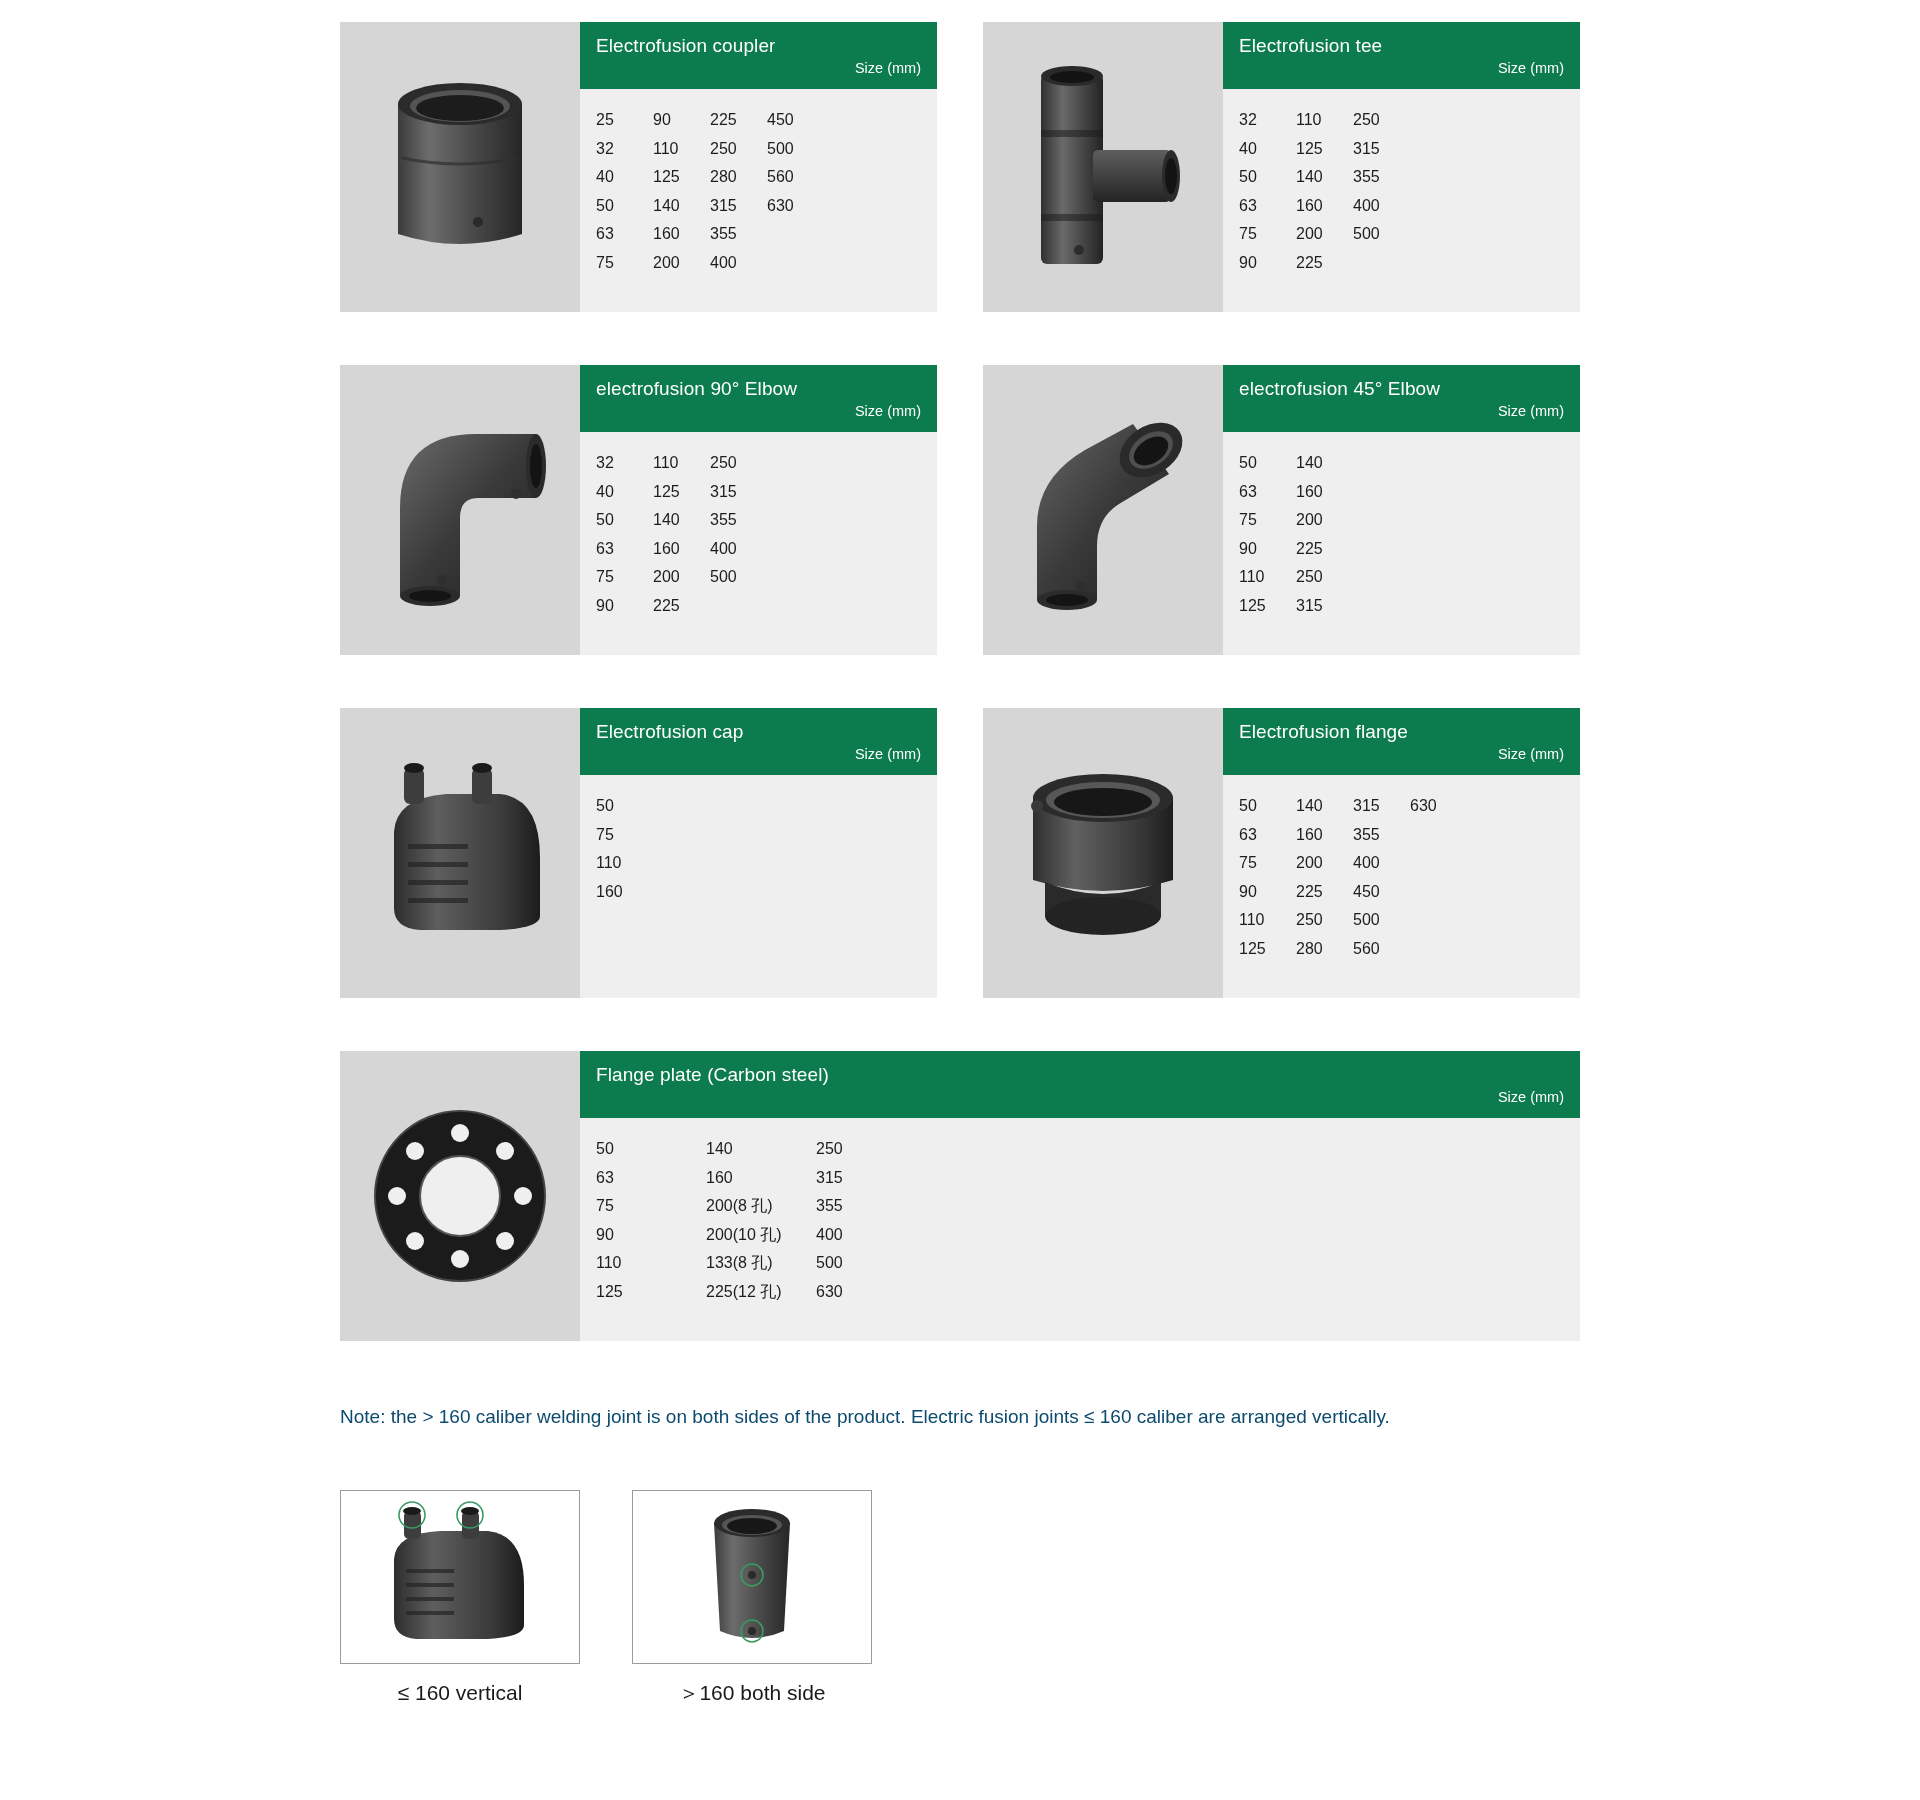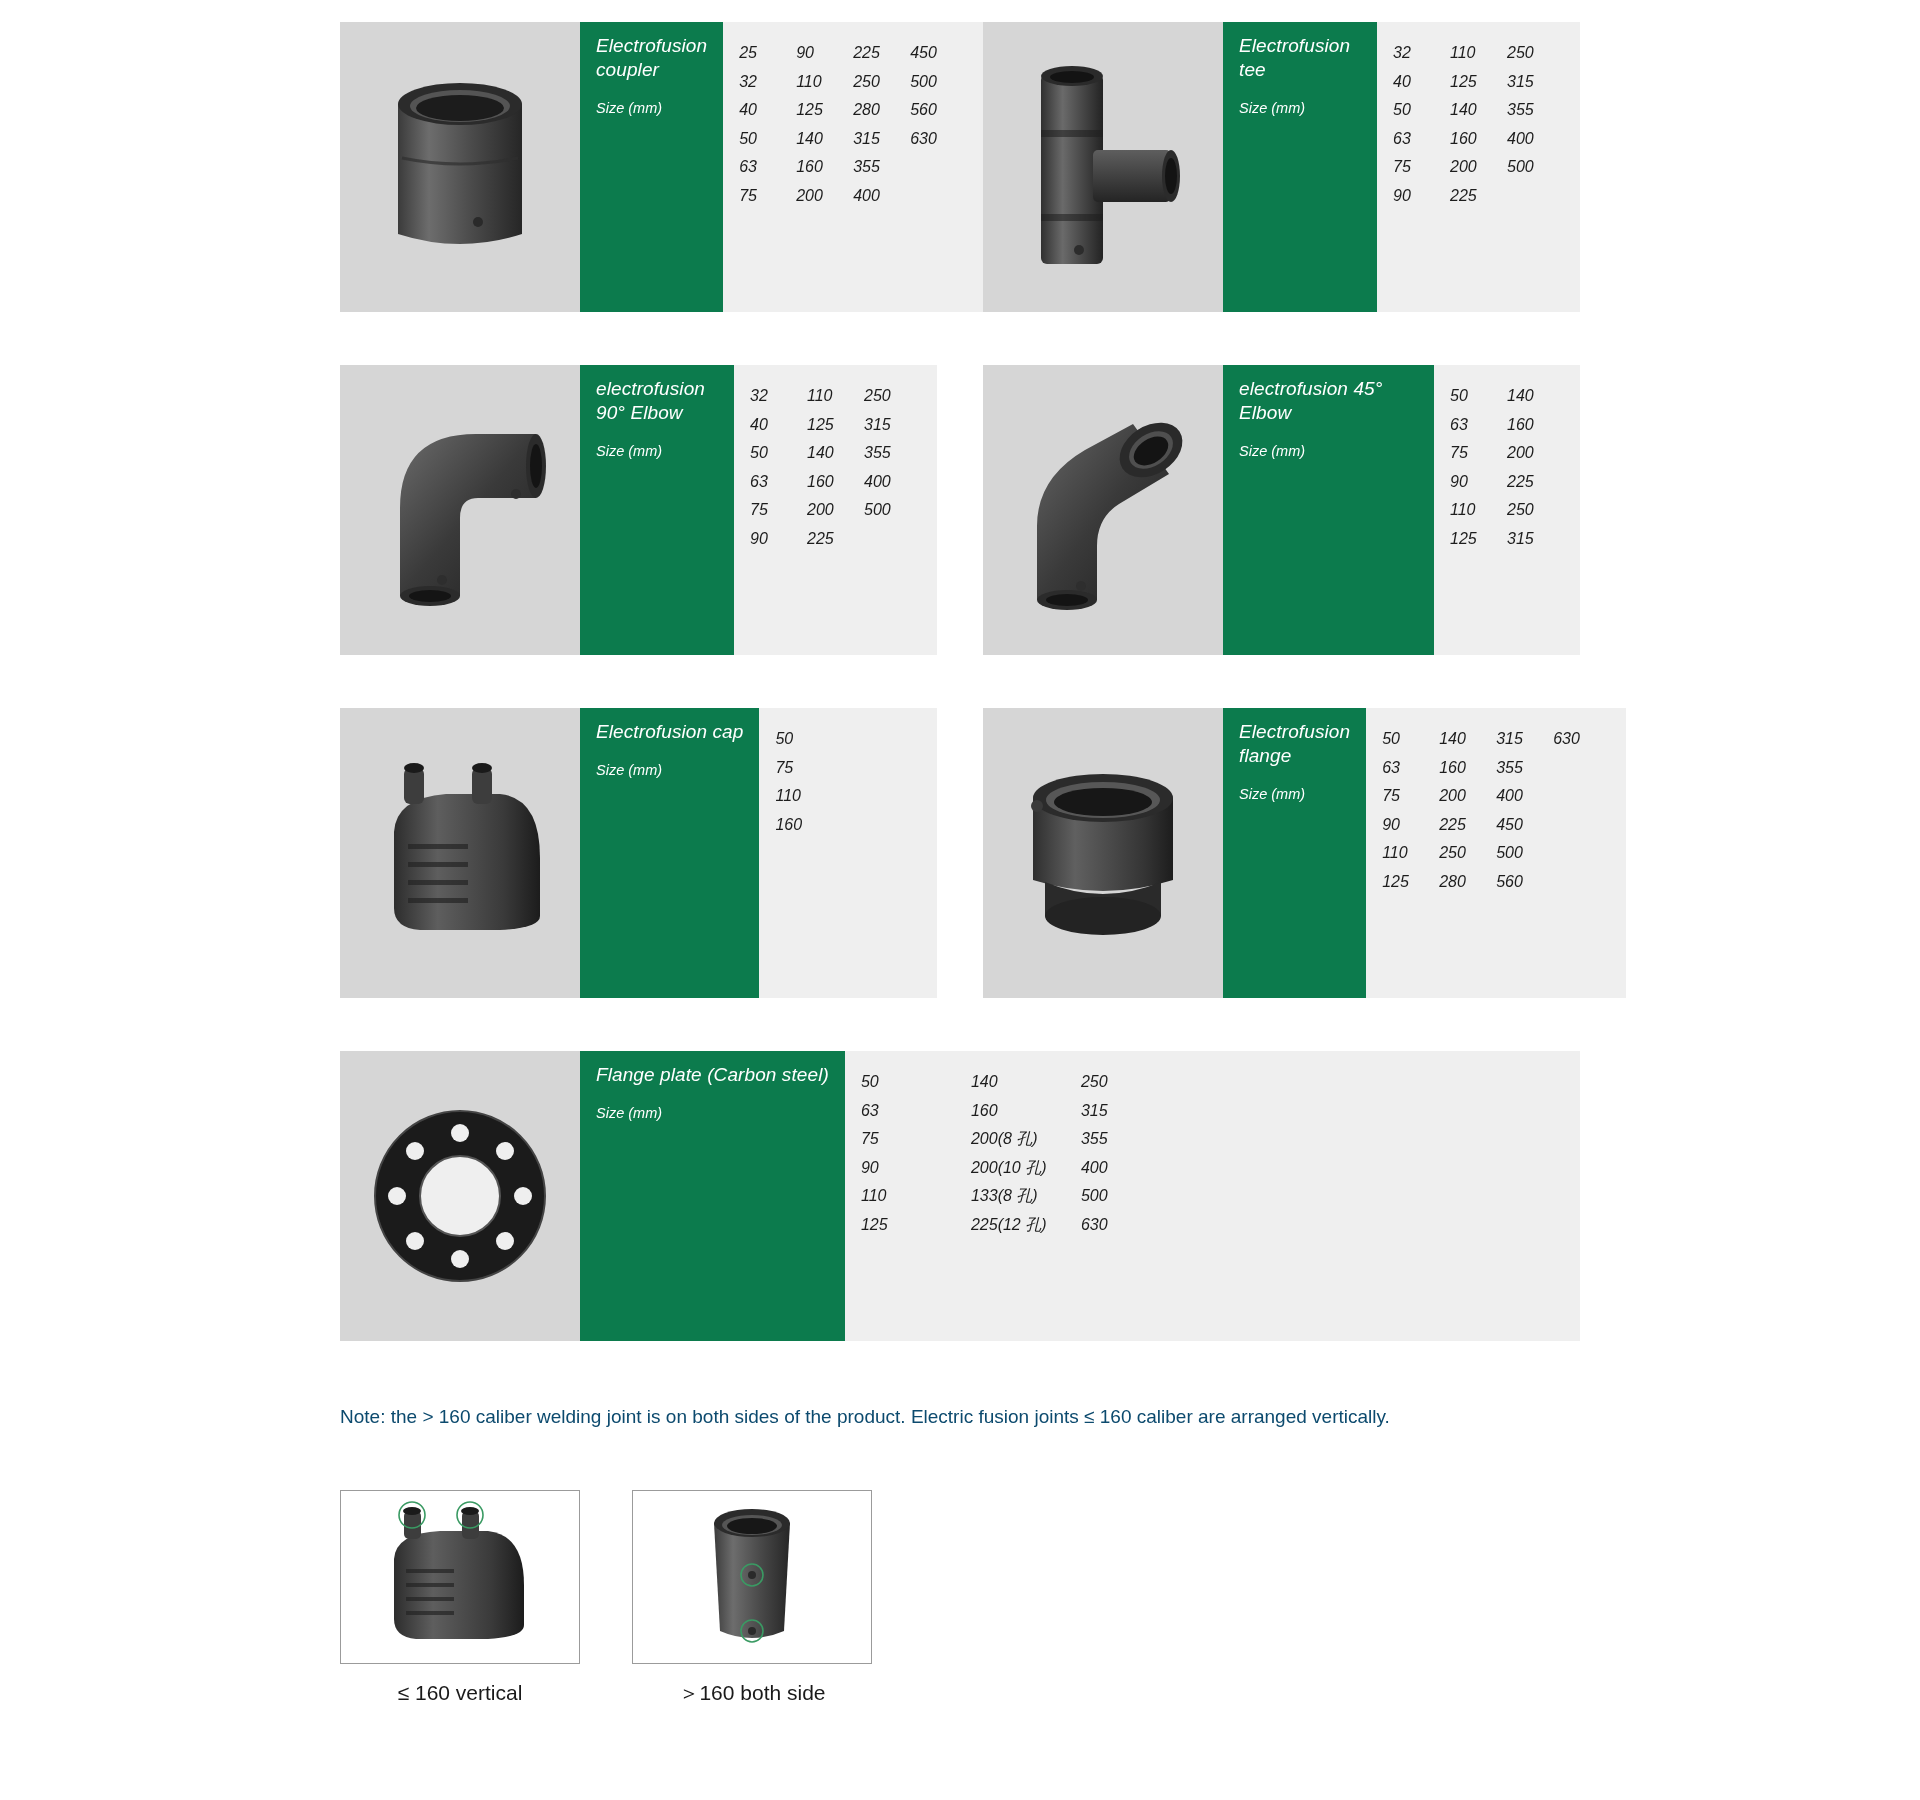--- a/index.html
+++ b/index.html
@@ -37,38 +37,39 @@
     min-width: 240px;
     background: #d6d6d6;
     display: flex;
     align-items: center;
     justify-content: center;
     overflow: hidden;
   }
   .card-body {
     flex: 1;
     display: flex;
+    flex-direction: column;
     background: #efefef;
-    font-style: italic;
   }
   .card-head {
     background: #0c7b4d;
     color: #ffffff;
     padding: 12px 16px 11px 16px;
     min-height: 62px;
   }
   .card-title {
     font-size: 19px;
     line-height: 24px;
     letter-spacing: .1px;
   }
   .card-sub {
     font-size: 14.5px;
     line-height: 20px;
-    margin-top: 16px;
+    margin-top: 0;
+    text-align: right;
   }
   .sizes {
     padding: 17px 16px 14px 16px;
     display: flex;
     flex-direction: column;
     gap: 0;
   }
   .size-row {
     display: flex;
     font-size: 16px;

